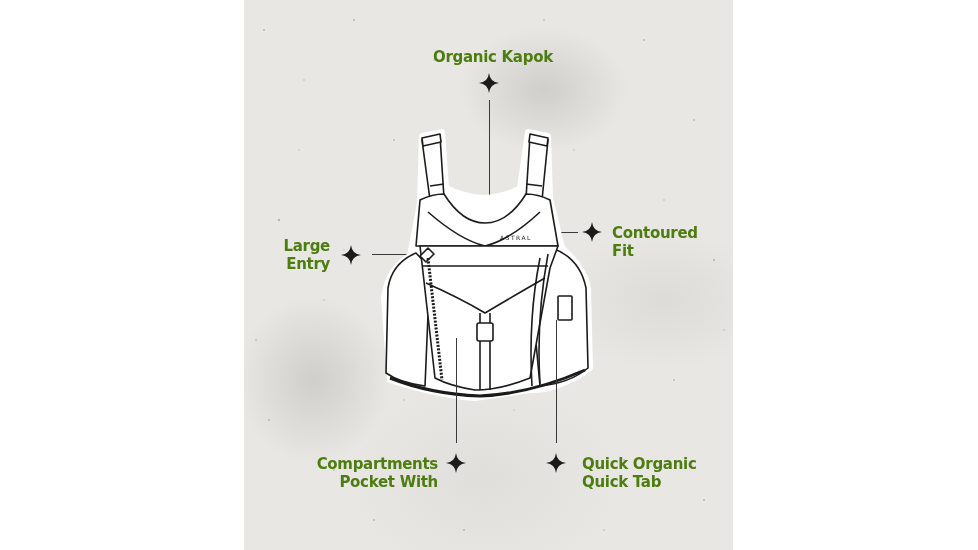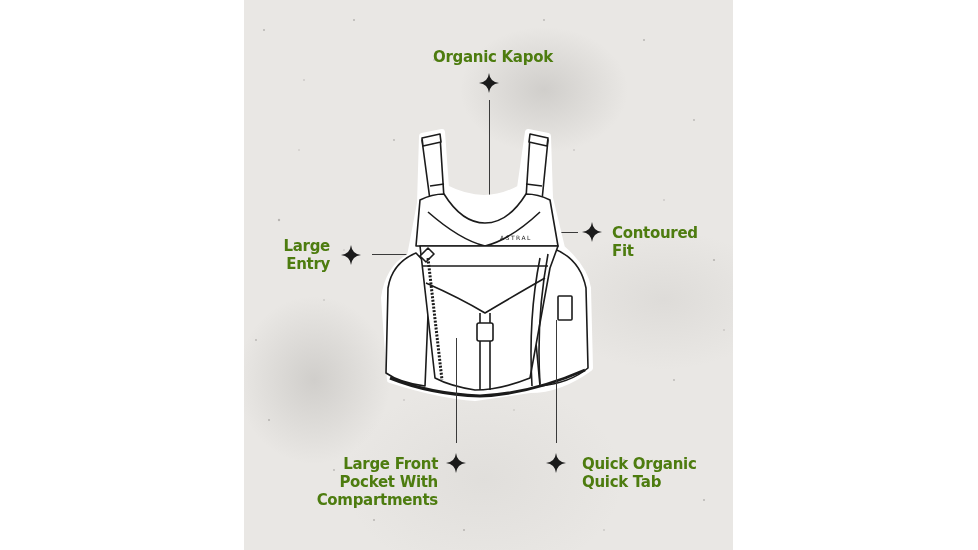--- a/index.html
+++ b/index.html
@@ -120,23 +120,22 @@
     <path d="M168 126 Q156 190 160 256" fill="none"></path>
 
     <path d="M10 250 Q50 266 100 268 Q150 266 205 242" fill="none" stroke-width="3"></path>
   </g>
 </svg>
 
 <div class="leader" style="left:456px; top:338px; width:1px; height:105px;"></div>
 <div class="leader" style="left:556px; top:320px; width:1px; height:123px;"></div>
 
 <div class="label right" style="left:300px; top:455px; width:138px;">
-  <span class="line">Large Front</span>
+  <span class="line">Compartments</span>
   <span class="line">Pocket With</span>
-  <span class="line">Compartments</span>
 </div>
 <svg class="star" style="left:446px; top:453px;" viewBox="0 0 20 20">
   <path d="M10 0 Q11 9 20 10 Q11 11 10 20 Q9 11 0 10 Q9 9 10 0Z" fill="#1b1b1b"></path>
 </svg>
 
 <svg class="star" style="left:546px; top:453px;" viewBox="0 0 20 20">
   <path d="M10 0 Q11 9 20 10 Q11 11 10 20 Q9 11 0 10 Q9 9 10 0Z" fill="#1b1b1b"></path>
 </svg>
 <div class="label" style="left:582px; top:455px;">
   <span class="line">Quick Organic</span>

